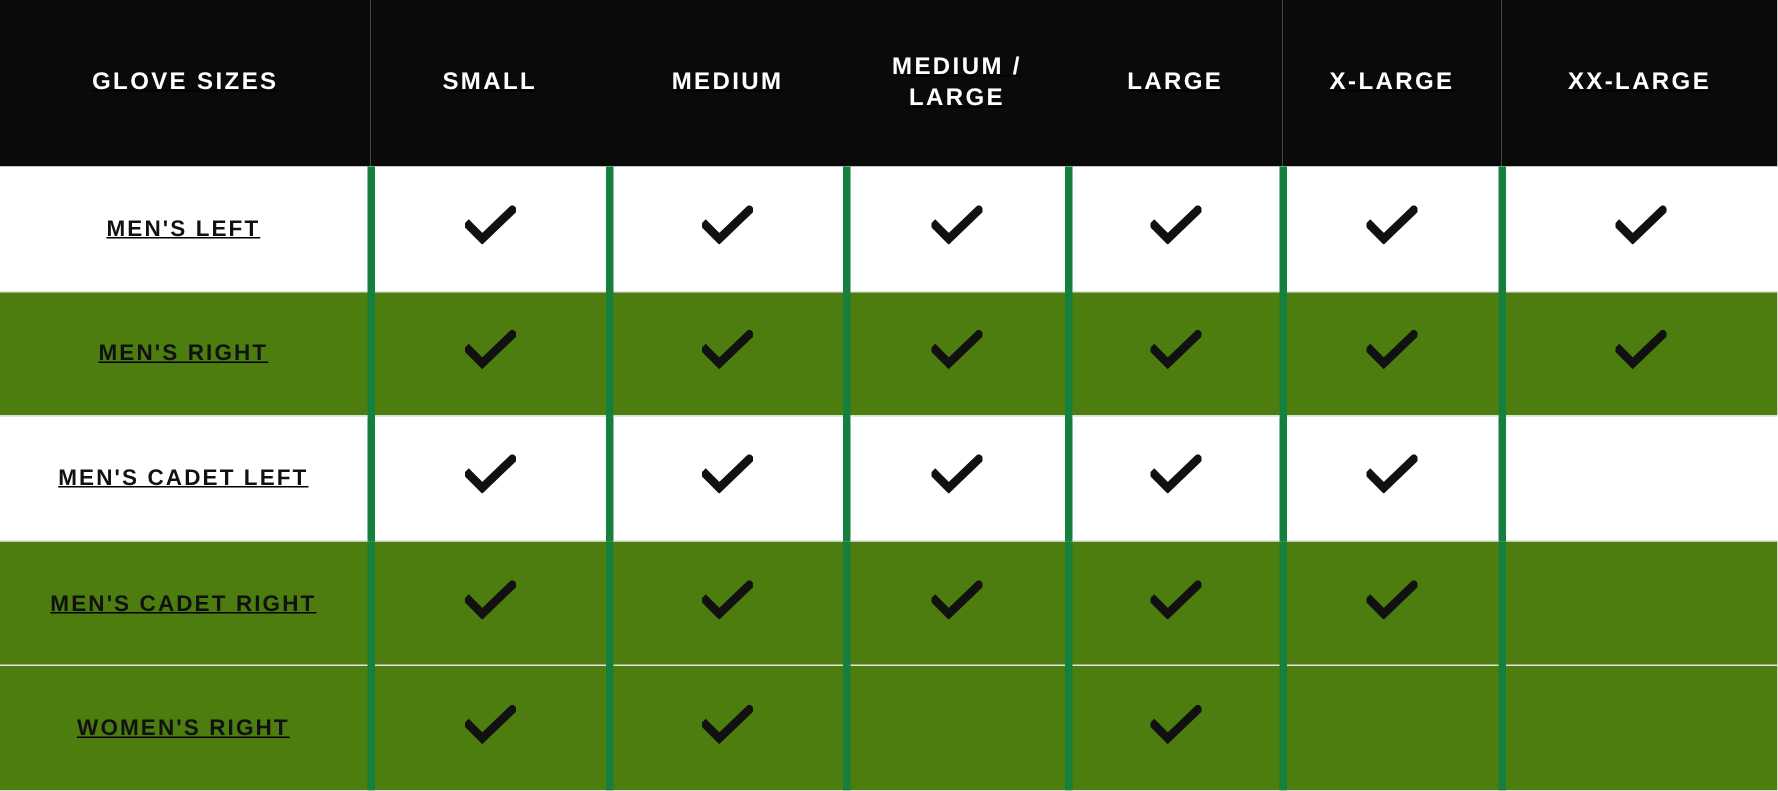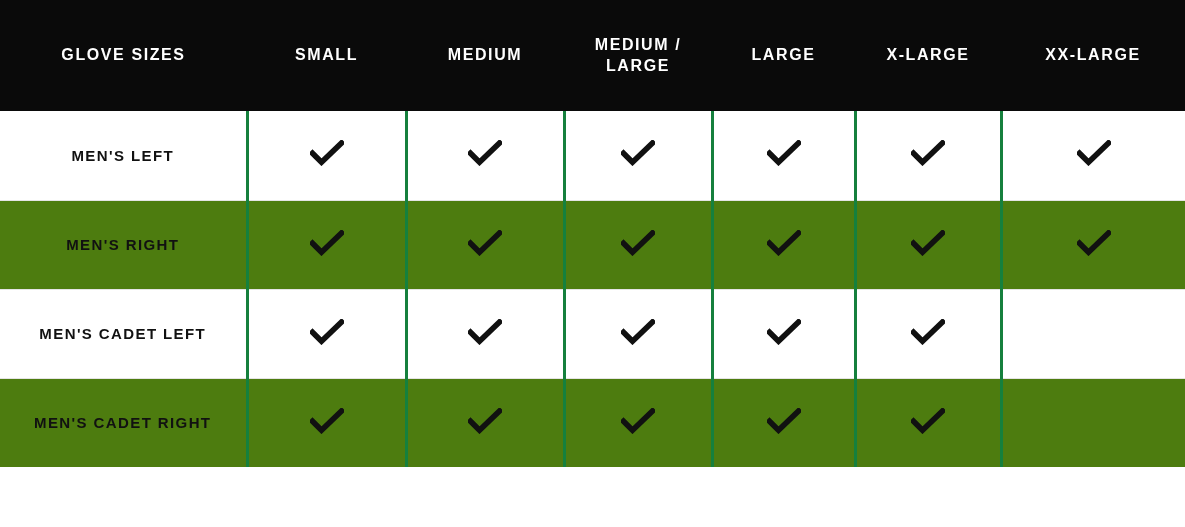--- a/index.html
+++ b/index.html
@@ -10,21 +10,22 @@
   body {
     width: 1185px;
     height: 527px;
     font-family: "Liberation Sans", sans-serif;
     overflow: hidden;
   }
   .size-table {
     border-collapse: collapse;
     table-layout: fixed;
     width: 1185px;
-    height: 467px;
+    height: 527px;
+    text-decoration: underline;
   }
   .size-table col.c0 { width: 247px; }
   .size-table col.c1 { width: 159px; }
   .size-table col.c2 { width: 158px; }
   .size-table col.c3 { width: 148px; }
   .size-table col.c4 { width: 143px; }
   .size-table col.c5 { width: 146px; }
   .size-table col.c6 { width: 184px; }
 
   thead th {
@@ -48,21 +49,21 @@
   tbody tr {
     height: 69px;
   }
   tbody tr.odd td {
     background: #ffffff;
   }
   tbody tr.even td {
     background: #4d7c0f;
   }
   tbody td {
-    border-right: 3px solid #15803d;
+    border-right: 5px solid #15803d;
     border-bottom: 1px solid #e4e4e4;
     text-align: center;
     vertical-align: middle;
     padding: 0;
   }
   tbody td:last-child {
     border-right: none;
   }
   tbody tr:last-child td {
     border-bottom: none;
@@ -192,14 +193,35 @@
         <td><span class="check"><svg width="34" height="26" viewBox="0 0 34 26" xmlns="http://www.w3.org/2000/svg">
               <path d="M2.5 13.2 L11.5 22.2 L31.5 3.0" fill="none" stroke="#111111" stroke-width="5.6" stroke-linecap="square" stroke-linejoin="miter"></path>
             </svg></span></td>
         <td><span class="check"><svg width="34" height="26" viewBox="0 0 34 26" xmlns="http://www.w3.org/2000/svg">
               <path d="M2.5 13.2 L11.5 22.2 L31.5 3.0" fill="none" stroke="#111111" stroke-width="5.6" stroke-linecap="square" stroke-linejoin="miter"></path>
             </svg></span></td>
         <td>
           <span class="empty-cell"></span>
         </td>
       </tr>
+      <tr class="even">
+        <td class="row-label">WOMEN'S RIGHT</td>
+        <td><span class="check"><svg width="34" height="26" viewBox="0 0 34 26" xmlns="http://www.w3.org/2000/svg">
+              <path d="M2.5 13.2 L11.5 22.2 L31.5 3.0" fill="none" stroke="#111111" stroke-width="5.6" stroke-linecap="square" stroke-linejoin="miter"></path>
+            </svg></span></td>
+        <td><span class="check"><svg width="34" height="26" viewBox="0 0 34 26" xmlns="http://www.w3.org/2000/svg">
+              <path d="M2.5 13.2 L11.5 22.2 L31.5 3.0" fill="none" stroke="#111111" stroke-width="5.6" stroke-linecap="square" stroke-linejoin="miter"></path>
+            </svg></span></td>
+        <td>
+          <span class="empty-cell"></span>
+        </td>
+        <td><span class="check"><svg width="34" height="26" viewBox="0 0 34 26" xmlns="http://www.w3.org/2000/svg">
+              <path d="M2.5 13.2 L11.5 22.2 L31.5 3.0" fill="none" stroke="#111111" stroke-width="5.6" stroke-linecap="square" stroke-linejoin="miter"></path>
+            </svg></span></td>
+        <td>
+          <span class="empty-cell"></span>
+        </td>
+        <td>
+          <span class="empty-cell"></span>
+        </td>
+      </tr>
     </tbody>
 </table>
 
 </body></html>

